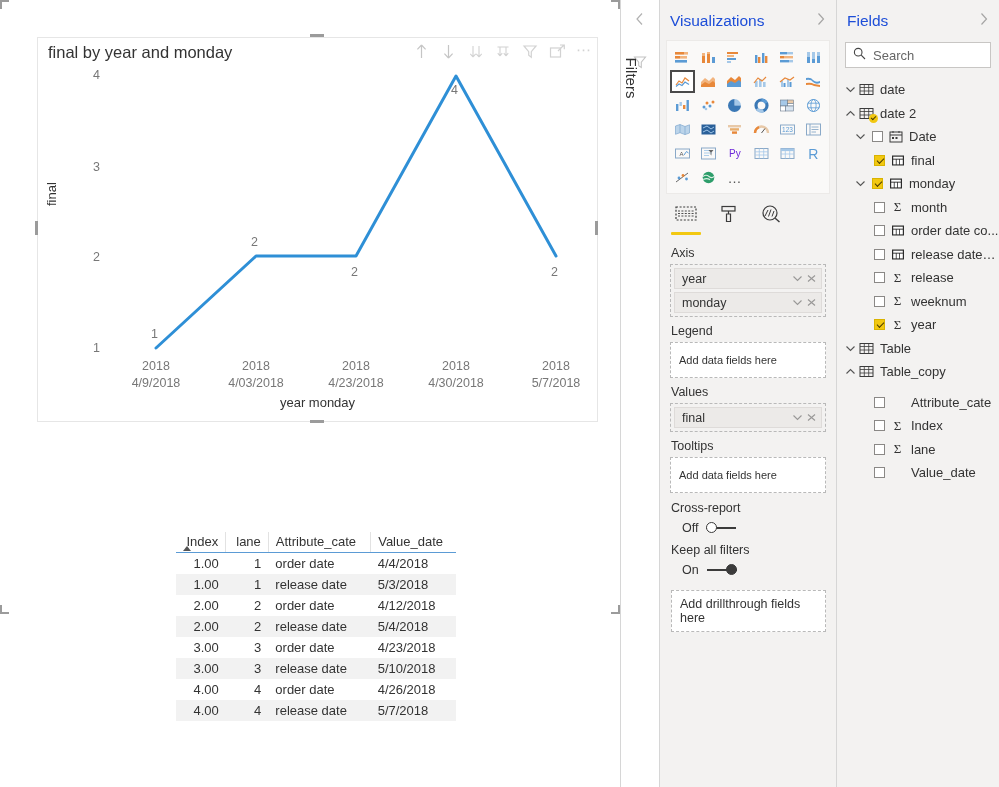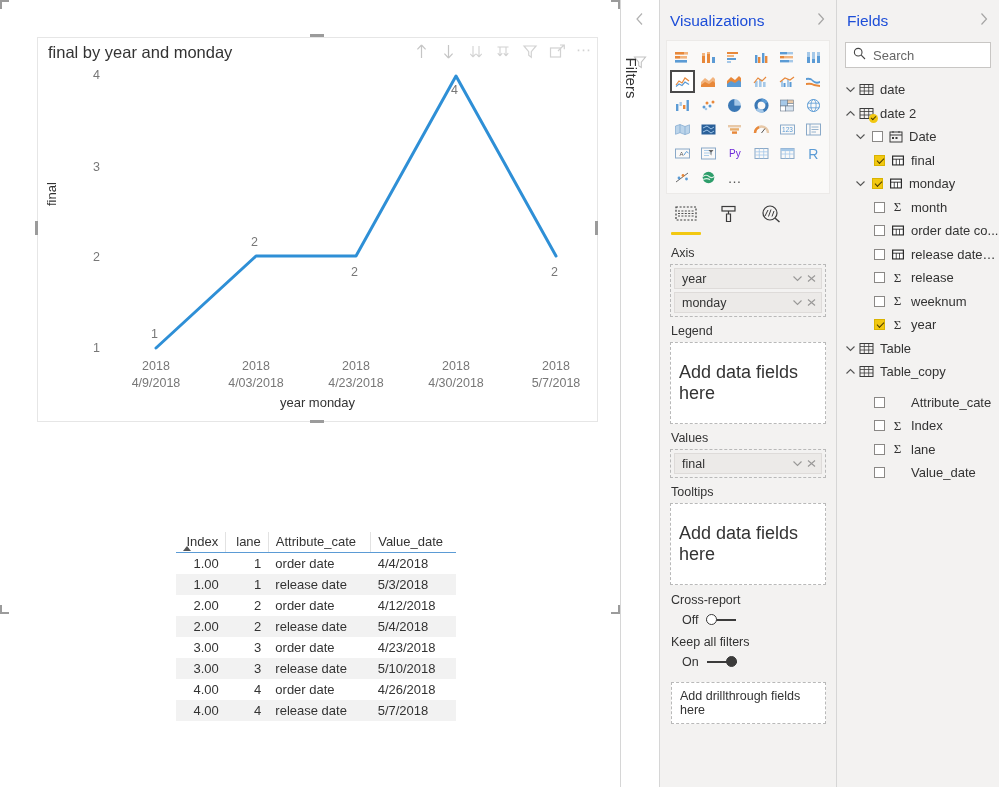--- a/index.html
+++ b/index.html
@@ -120,21 +120,21 @@
     height: 3px; background: #f2c811; border-radius: 1px;
   }
 
   .wells { padding: 4px 10px 0 10px; }
   .well-label { font-size: 12.5px; color: #333; margin: 7px 0 4px 1px; }
   .well-box {
     border: 1px dashed #b9b9b9; background: transparent; padding: 3px;
     display: flex; flex-direction: column; gap: 3px;
   }
   .well-box.empty { background: #fff; border: 1px dashed #b9b9b9; padding: 0; }
-  .well-empty-text { font-size: 18px; color: #333; padding: 19px 8px; }
+  .well-empty-text { font-size: 11px; color: #333; padding: 11px 8px; }
   .pill {
     background: #eceae8; border: 1px solid #dedbd9; height: 21px;
     display: flex; align-items: center; padding: 0 4px 0 7px;
     font-size: 12.5px; color: #333;
   }
   .pill span.nm { flex: 1; white-space: nowrap; overflow: hidden; }
   .pill .ic { opacity: .55; margin-left: 3px; }
 
   .drill-title { font-size: 15px; color: #333; padding: 16px 10px 2px 11px; }
   .drill-sub { font-size: 12.5px; color: #333; padding: 8px 10px 0 11px; }

